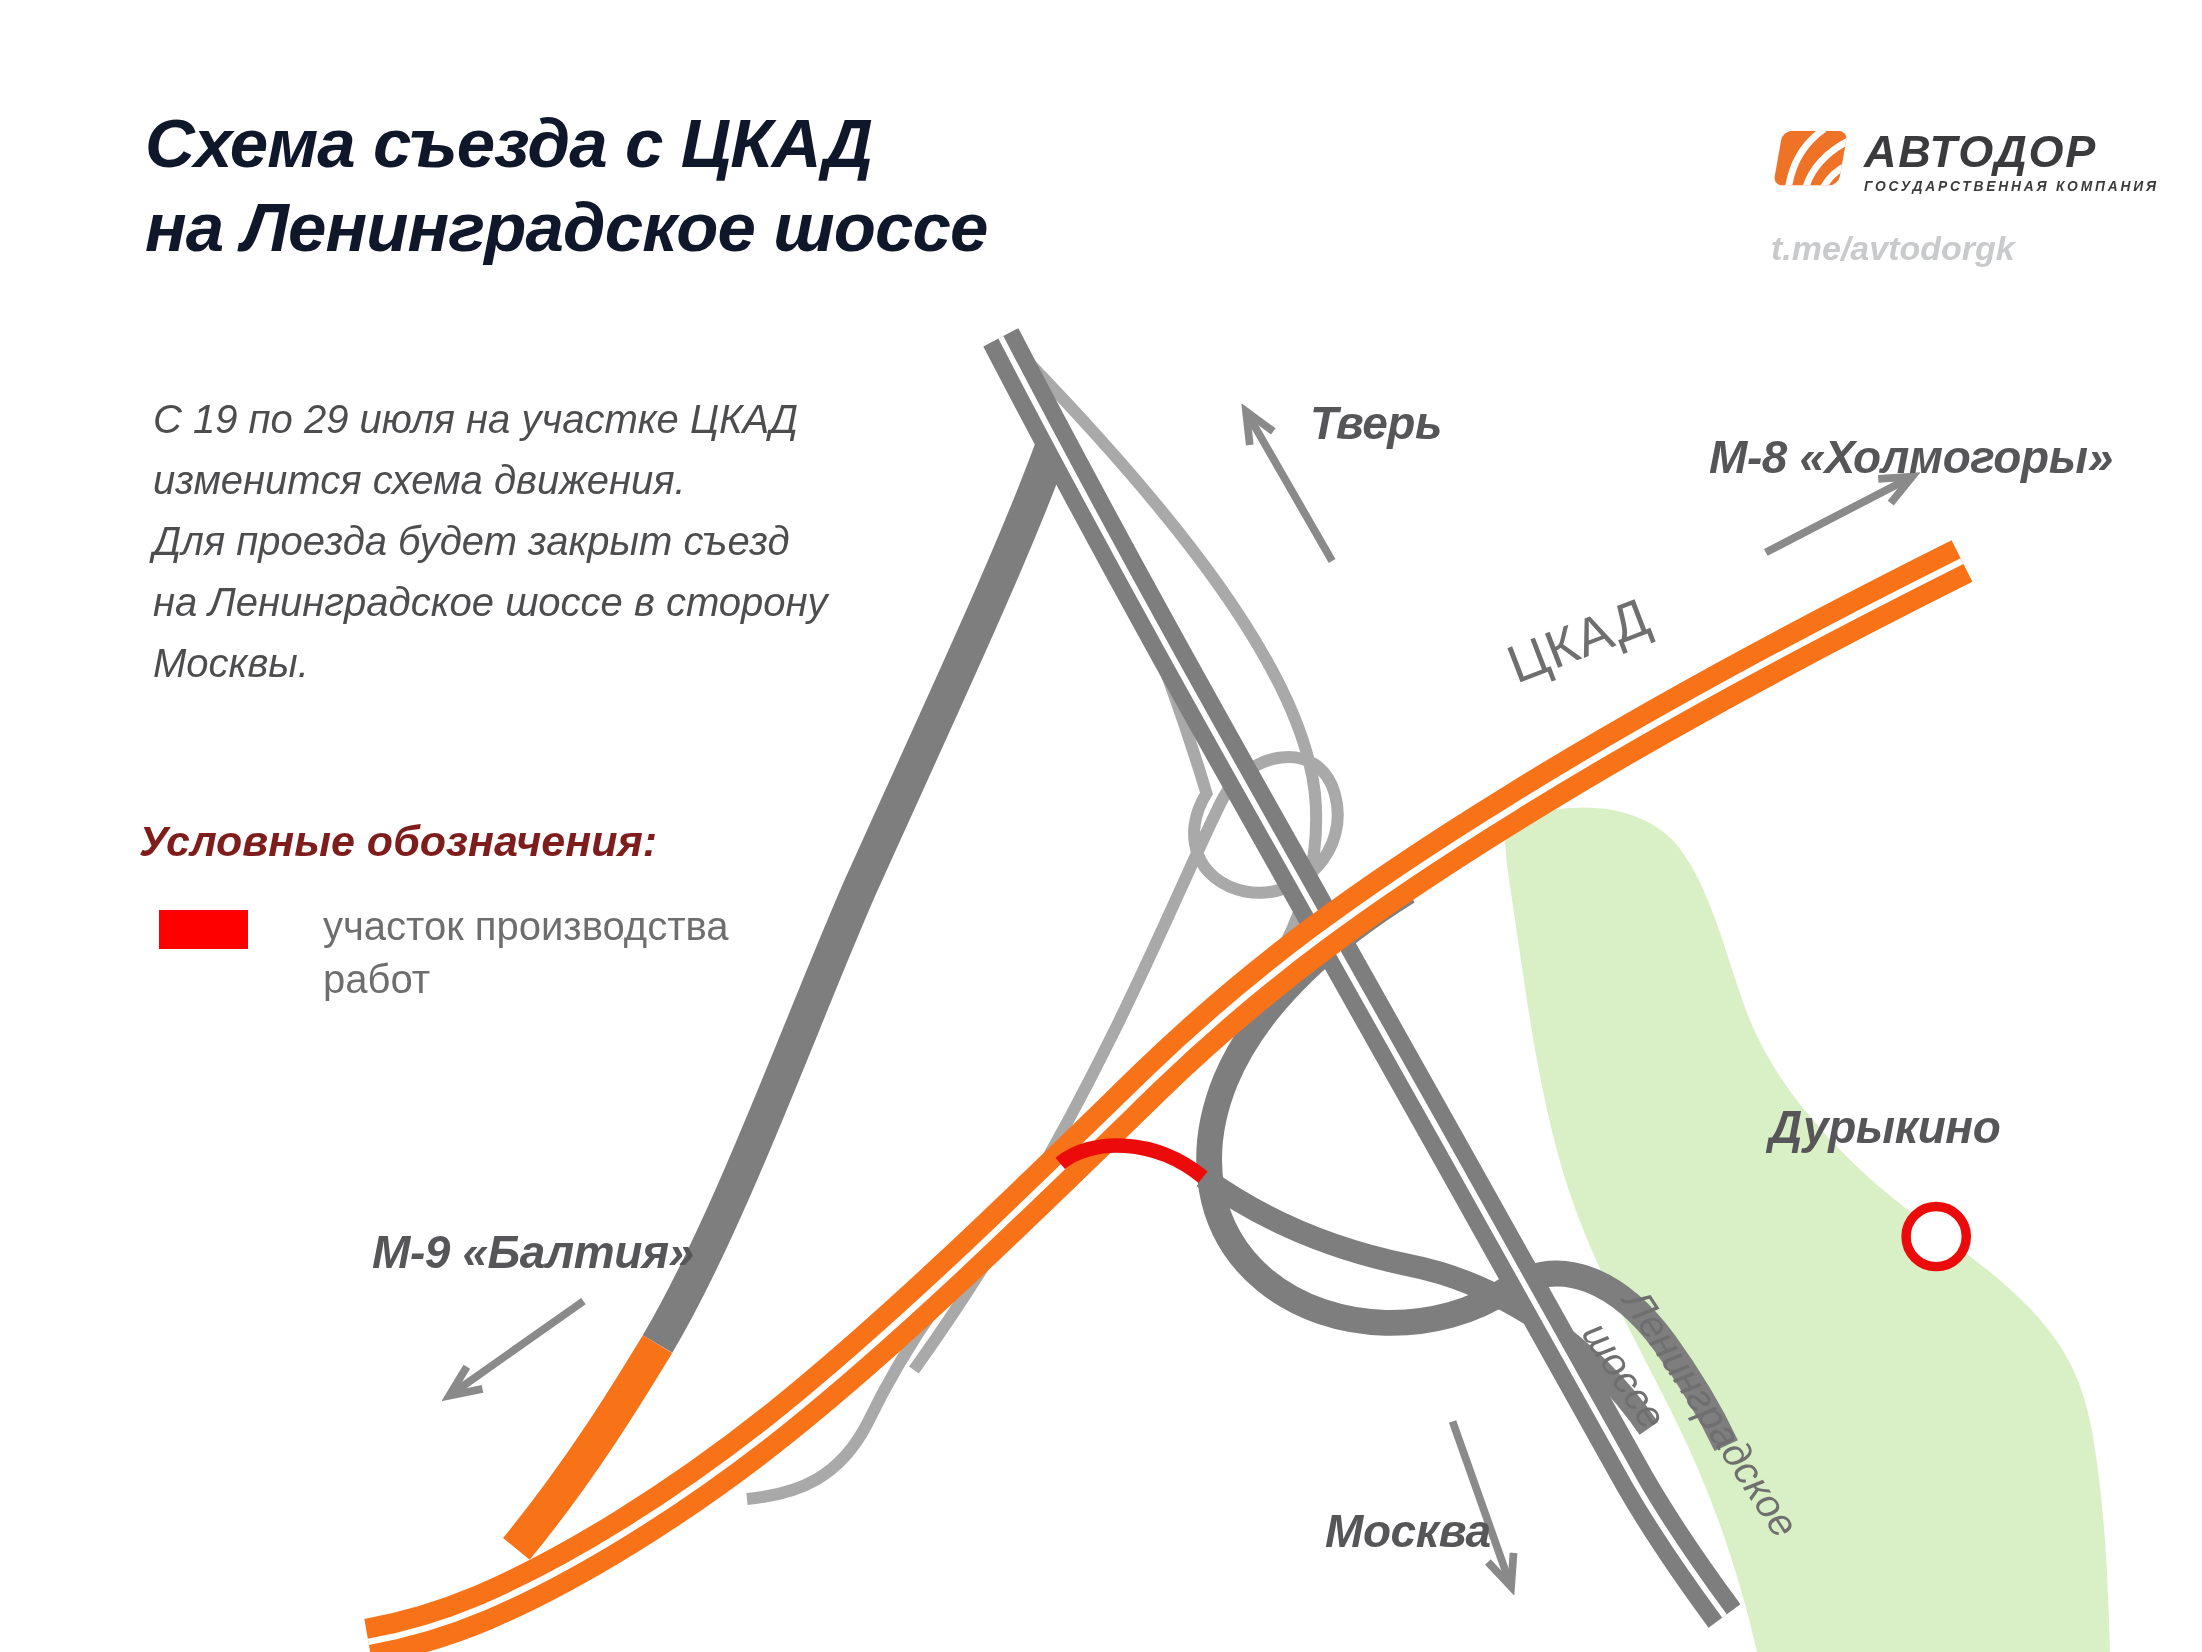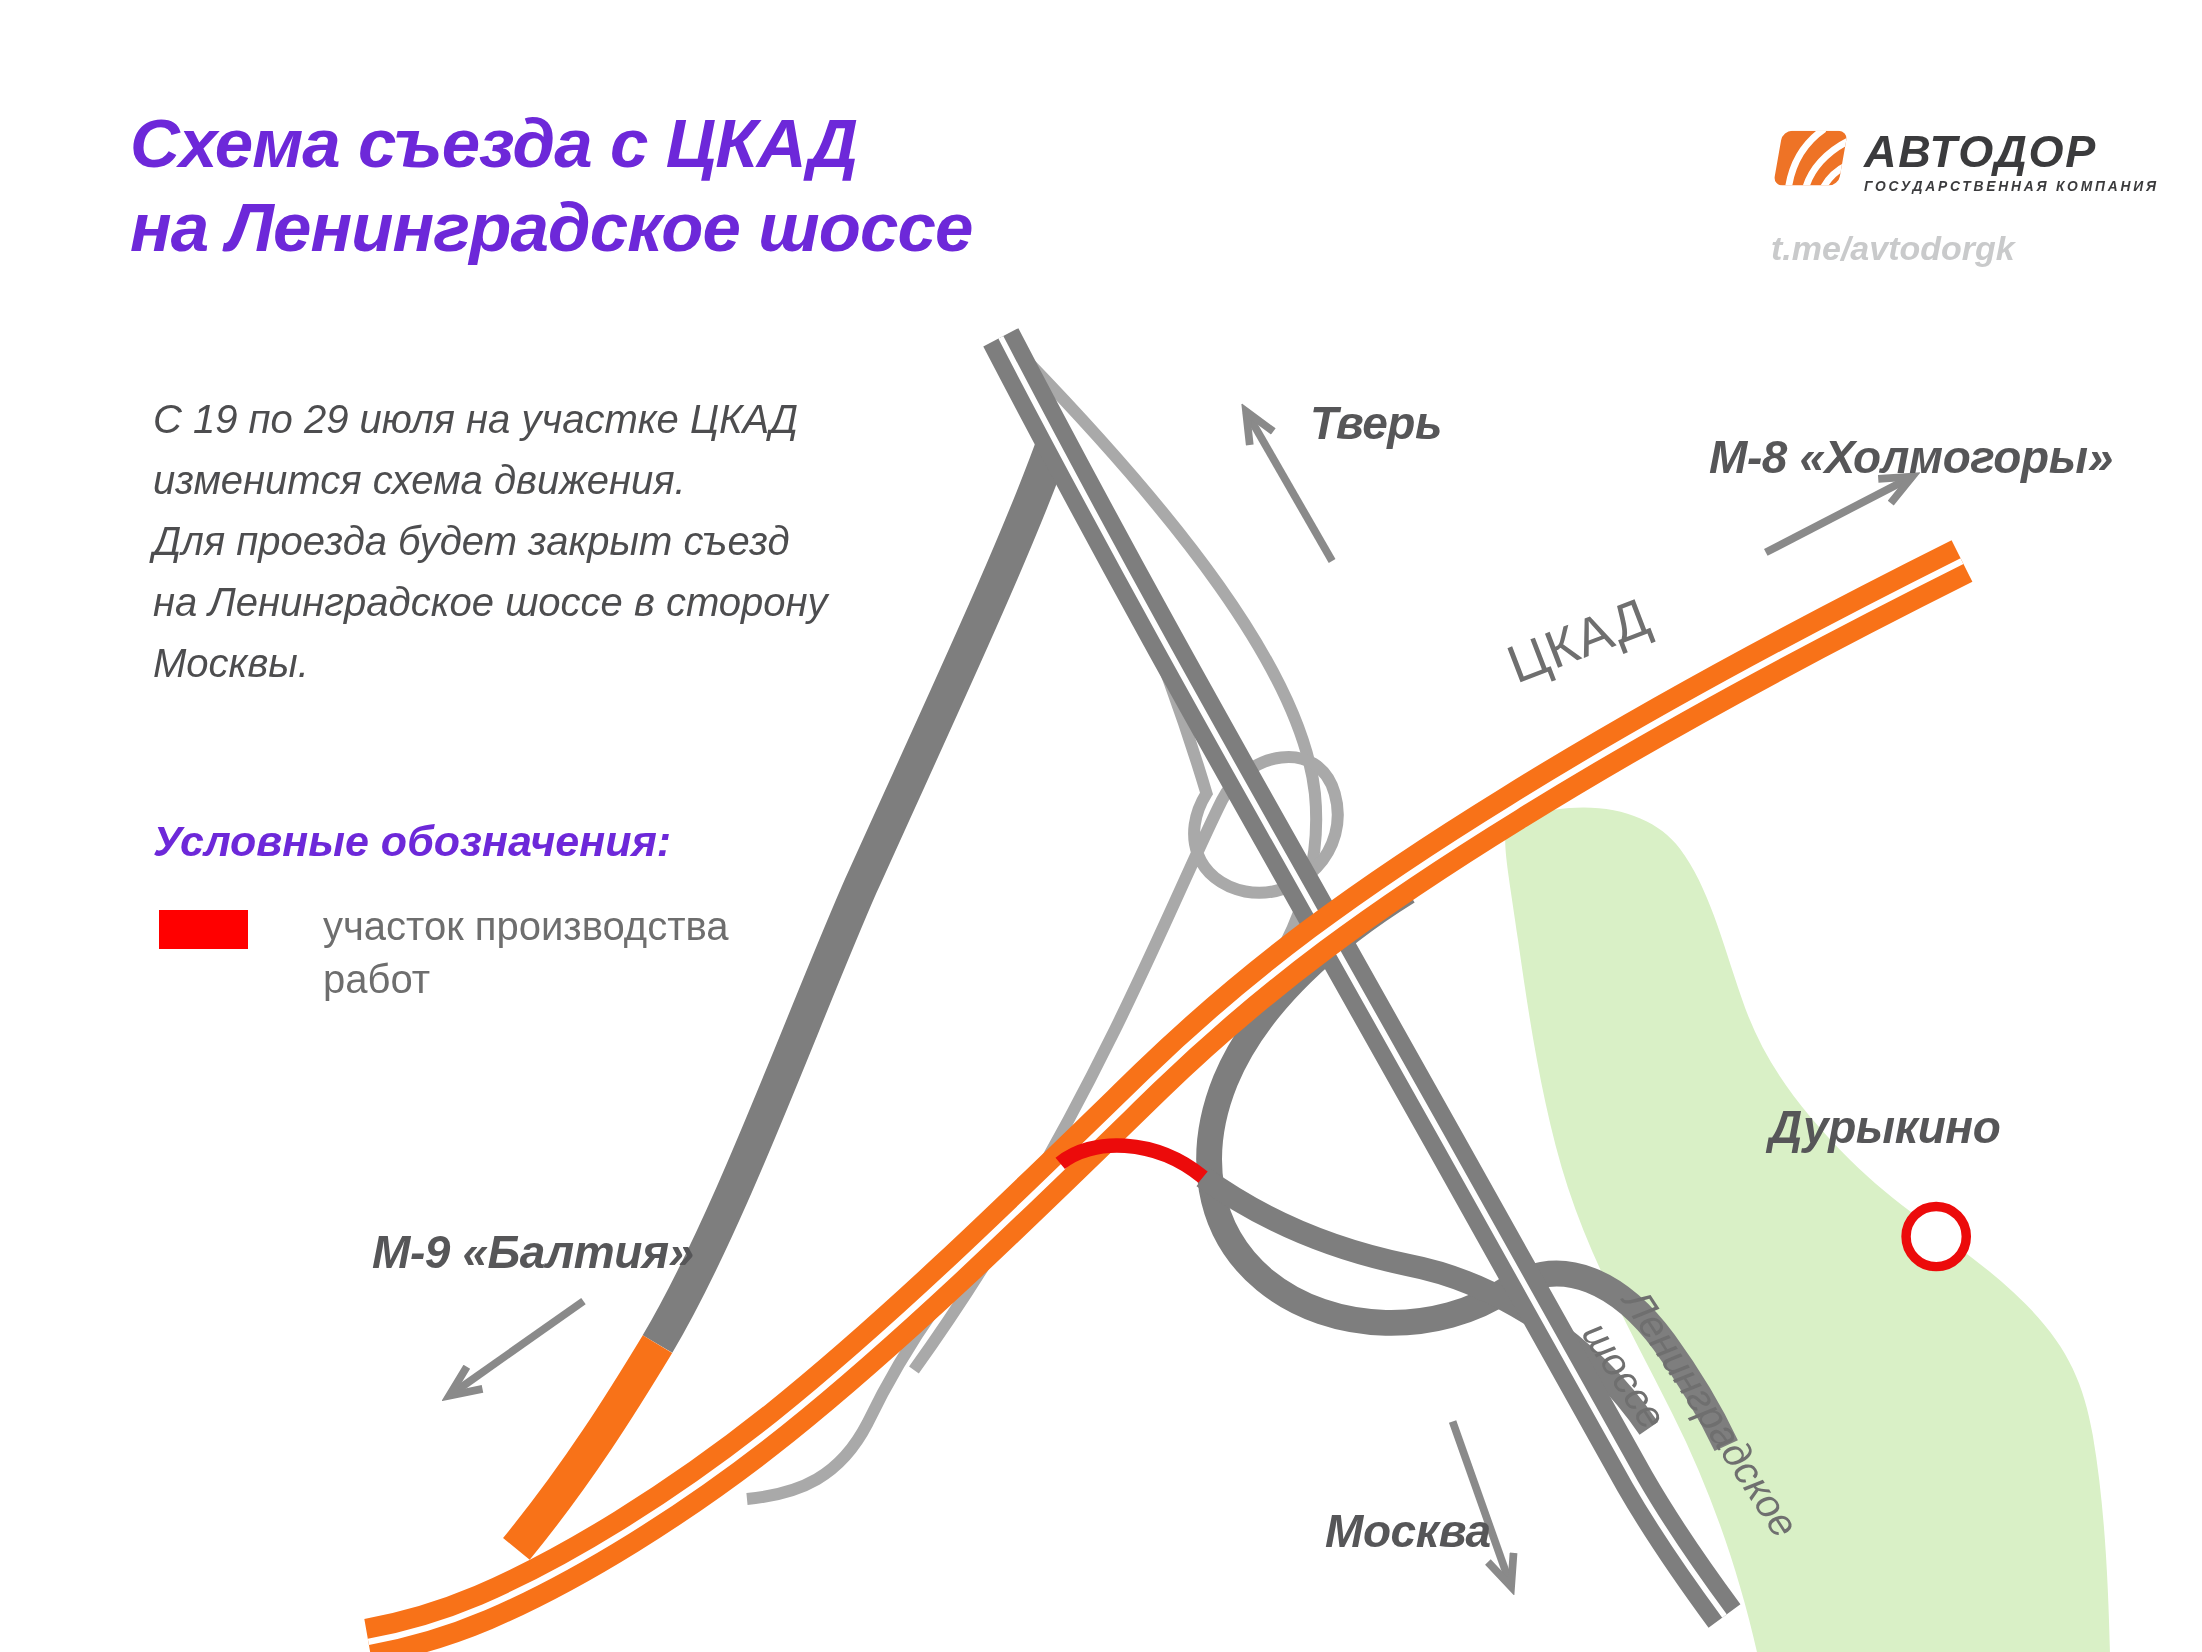--- a/index.html
+++ b/index.html
@@ -2,32 +2,32 @@
 <html style="font-size:13.8px"><head>
 <meta charset="utf-8">
 <style>
   html,body{margin:0;padding:0;background:#ffffff;}
   #canvas{
     position:relative;width:2203px;height:1653px;background:#ffffff;
     font-family:"Liberation Sans",sans-serif;overflow:hidden;
   }
   #map{position:absolute;left:0;top:0;}
   .title{
-    position:absolute;left:130px;top:102px;
+    position:absolute;left:145px;top:102px;
     font-size:69px;line-height:84px;font-weight:bold;font-style:italic;
-    color:#6d28d9;letter-spacing:-0.9px;white-space:nowrap;
+    color:#0f172a;letter-spacing:-0.9px;white-space:nowrap;
   }
   .desc{
     position:absolute;left:153px;top:389px;
     font-size:40px;line-height:61px;font-style:italic;color:#4D4D4F;
     white-space:nowrap;
   }
   .legend-heading{
-    position:absolute;left:153px;top:817px;
-    font-size:43px;font-weight:bold;font-style:italic;color:#6d28d9;white-space:nowrap;
+    position:absolute;left:139px;top:817px;
+    font-size:43px;font-weight:bold;font-style:italic;color:#7f1d1d;white-space:nowrap;
   }
   .legend-swatch{
     position:absolute;left:159px;top:910px;width:89px;height:39px;background:#FF0000;
   }
   .legend-label{
     position:absolute;left:306px;top:900px;
     font-size:40px;line-height:53px;color:#6E6E6E;white-space:nowrap;margin-left:17px;
   }
   .map-label{
     position:absolute;font-size:46px;font-weight:bold;font-style:italic;

